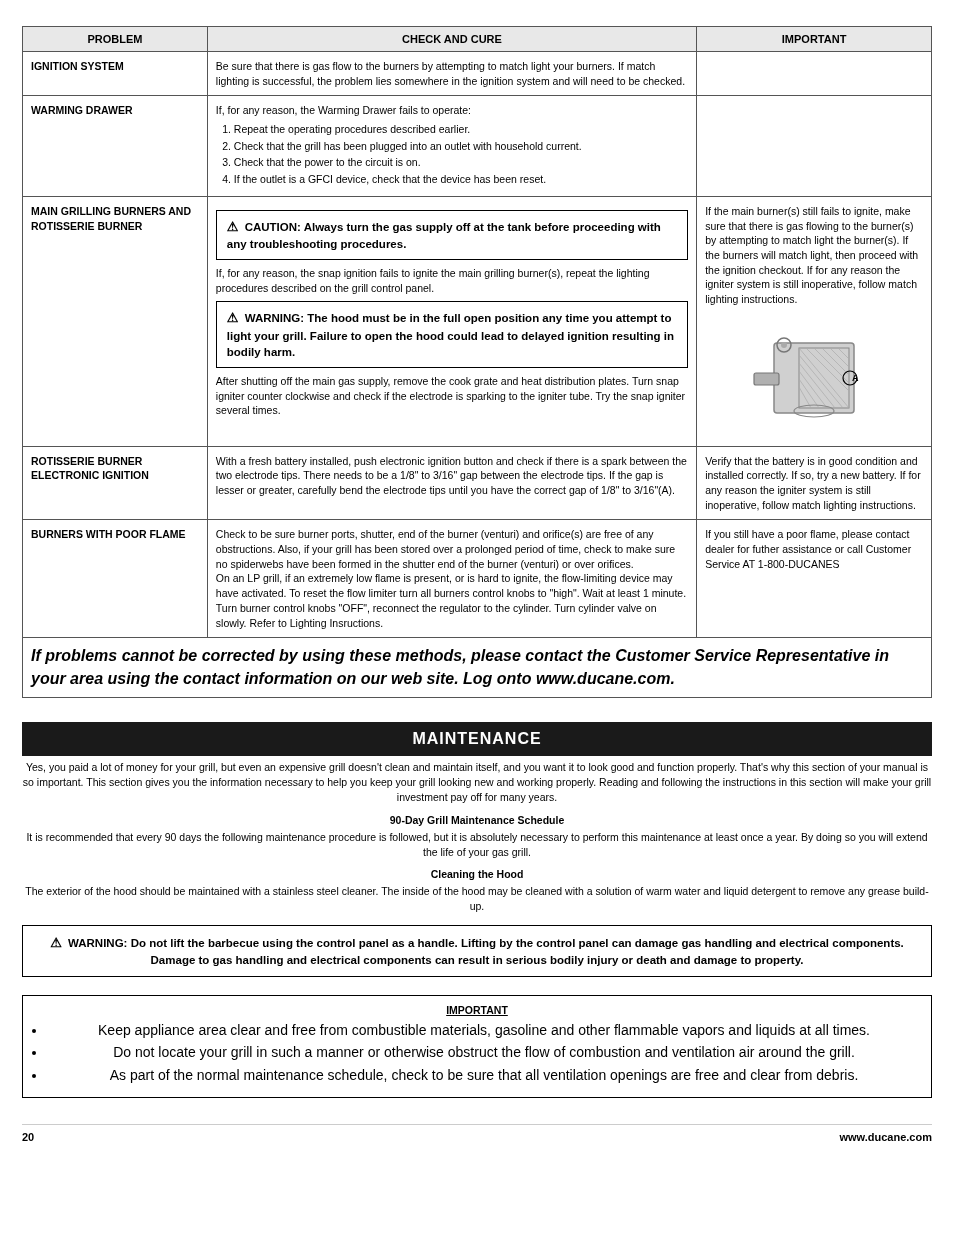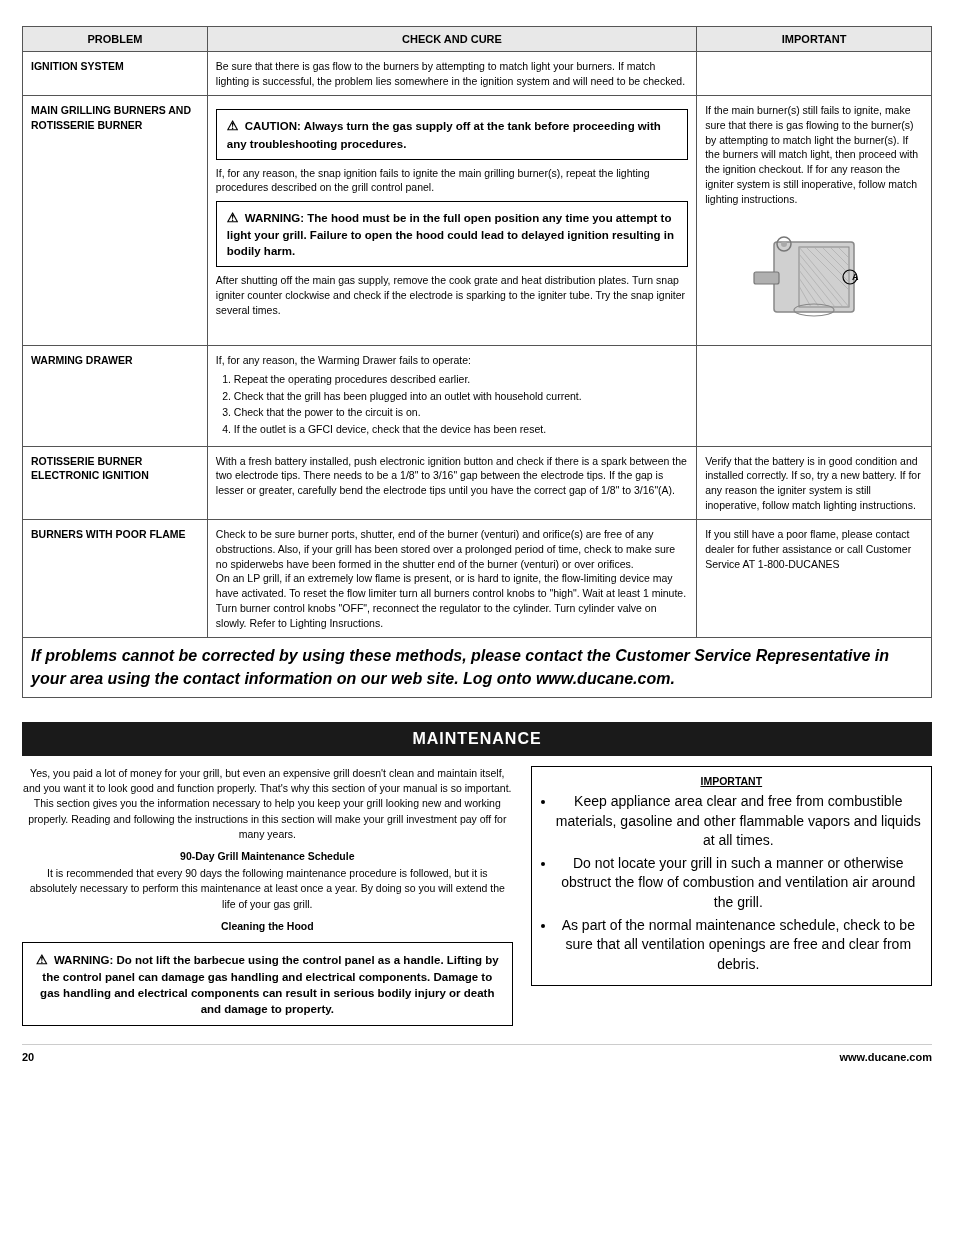--- a/index.html
+++ b/index.html
@@ -119,21 +119,22 @@
 
     
     .maintenance-wrapper {
       margin-top: 24px;
       text-align: center;
     }
 
     .maintenance-body {
       display: flex;
       gap: 18px;
-      margin-top: 10px;
+      margin-top: 4px;
+      flex-direction: column;
     }
 
     .maintenance-left {
       flex: 1.1;
     }
 
     .maintenance-right {
       flex: 0.9;
     }
 
@@ -212,20 +213,34 @@
         <th class="problem-col">PROBLEM</th>
         <th class="check-col">CHECK and CURE</th>
         <th class="important-col">IMPORTANT</th>
       </tr>
     </thead>
     <tbody>
 
       <tr>
         <td class="problem-col">IGNITION SYSTEM</td>
         <td class="check-col">Be sure that there is gas flow to the burners by attempting to match light your burners. If match lighting is successful, the problem lies somewhere in the ignition system and will need to be checked.</td>
+        <td class="important-col"></td>
+      </tr>
+
+      <tr>
+        <td class="problem-col">WARMING DRAWER</td>
+        <td class="check-col">
+          <p>If, for any reason, the Warming Drawer fails to operate:</p>
+          <ol class="check-list">
+            <li>Repeat the operating procedures described earlier.</li>
+            <li>Check that the grill has been plugged into an outlet with household current.</li>
+            <li>Check that the power to the circuit is on.</li>
+            <li>If the outlet is a GFCI device, check that the device has been reset.</li>
+          </ol>
+        </td>
         <td class="important-col"></td>
       </tr>
 
       <tr>
         <td class="problem-col">MAIN GRILLING BURNERS AND ROTISSERIE BURNER</td>
         <td class="check-col">
           <div class="caution-block">
             <span class="warning-icon">⚠</span>
             <span>CAUTION: Always turn the gas supply off at the tank before proceeding with any troubleshooting procedures.</span>
           </div>
@@ -267,34 +282,20 @@
               <text x="108" y="58" font-size="9" font-weight="bold" fill="#000">A</text>
               <circle cx="106" cy="55" r="7" fill="none" stroke="#000" stroke-width="1.2"></circle>
 
               <ellipse cx="70" cy="88" rx="20" ry="6" fill="none" stroke="#888" stroke-width="1.2"></ellipse>
             </svg>
           </div>
         </td>
       </tr>
 
       <tr>
-        <td class="problem-col">WARMING DRAWER</td>
-        <td class="check-col">
-          <p>If, for any reason, the Warming Drawer fails to operate:</p>
-          <ol class="check-list">
-            <li>Repeat the operating procedures described earlier.</li>
-            <li>Check that the grill has been plugged into an outlet with household current.</li>
-            <li>Check that the power to the circuit is on.</li>
-            <li>If the outlet is a GFCI device, check that the device has been reset.</li>
-          </ol>
-        </td>
-        <td class="important-col"></td>
-      </tr>
-
-      <tr>
         <td class="problem-col">ROTISSERIE BURNER ELECTRONIC IGNITION</td>
         <td class="check-col">With a fresh battery installed, push electronic ignition button and check if there is a spark between the two electrode tips. There needs to be a 1/8" to 3/16" gap between the electrode tips. If the gap is lesser or greater, carefully bend the electrode tips until you have the correct gap of 1/8" to 3/16"(A).</td>
         <td class="important-col">Verify that the battery is in good condition and installed correctly. If so, try a new battery. If for any reason the igniter system is still inoperative, follow match lighting instructions.</td>
       </tr>
 
       <tr>
         <td class="problem-col">BURNERS WITH POOR FLAME</td>
         <td class="check-col" style="white-space: pre-line;">Check to be sure burner ports, shutter, end of the burner (venturi) and orifice(s) are free of any obstructions. Also, if your grill has been stored over a prolonged period of time, check to make sure no spiderwebs have been formed in the shutter end of the burner (venturi) or over orifices.
 On an LP grill, if an extremely low flame is present, or is hard to ignite, the flow-limiting device may have activated. To reset the flow limiter turn all burners control knobs to "high". Wait at least 1 minute. Turn burner control knobs "OFF", reconnect the regulator to the cylinder. Turn cylinder valve on slowly. Refer to Lighting Insructions.</td>
         <td class="important-col">If you still have a poor flame, please contact dealer for futher assistance or call Customer Service AT 1-800-DUCANES</td>
@@ -311,20 +312,21 @@
   <div class="section-header">MAINTENANCE</div>
 
   <div class="maintenance-body">
     <div class="maintenance-left">
       <p>Yes, you paid a lot of money for your grill, but even an expensive grill doesn't clean and maintain itself, and you want it to look good and function properly. That's why this section of your manual is so important. This section gives you the information necessary to help you keep your grill looking new and working properly. Reading and following the instructions in this section will make your grill investment pay off for many years.</p>
 
       <h4>90-Day Grill Maintenance Schedule</h4>
       <p>It is recommended that every 90 days the following maintenance procedure is followed, but it is absolutely necessary to perform this maintenance at least once a year. By doing so you will extend the life of your gas grill.</p>
 
       <h4>Cleaning the Hood</h4>
+      <p>The exterior of the hood should be maintained with a stainless steel cleaner. The inside of the hood may be cleaned with a solution of warm water and liquid detergent to remove any grease build-up.</p>
 
       <div class="warning-maintenance">
         <p>
           <span class="warning-icon">⚠</span>
           <span>WARNING: Do not lift the barbecue using the control panel as a handle. Lifting by the control panel can damage gas handling and electrical components. Damage to gas handling and electrical components can result in serious bodily injury or death and damage to property.</span>
         </p>
       </div>
     </div>
 
     <div class="maintenance-right">

